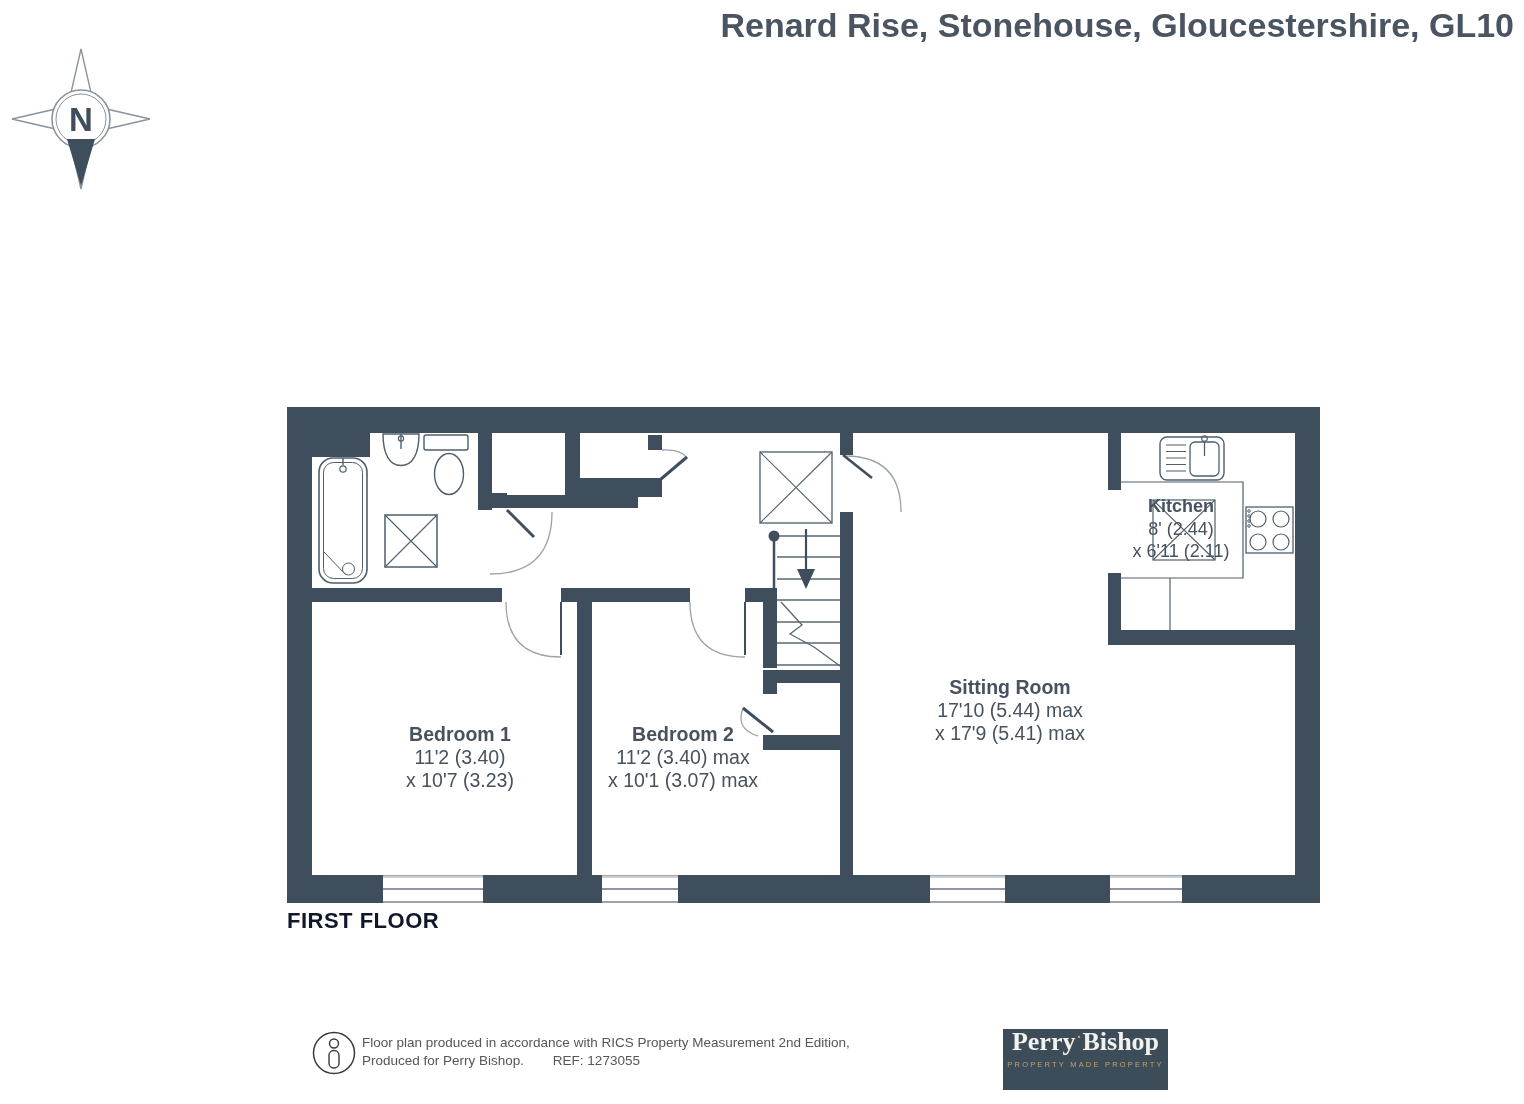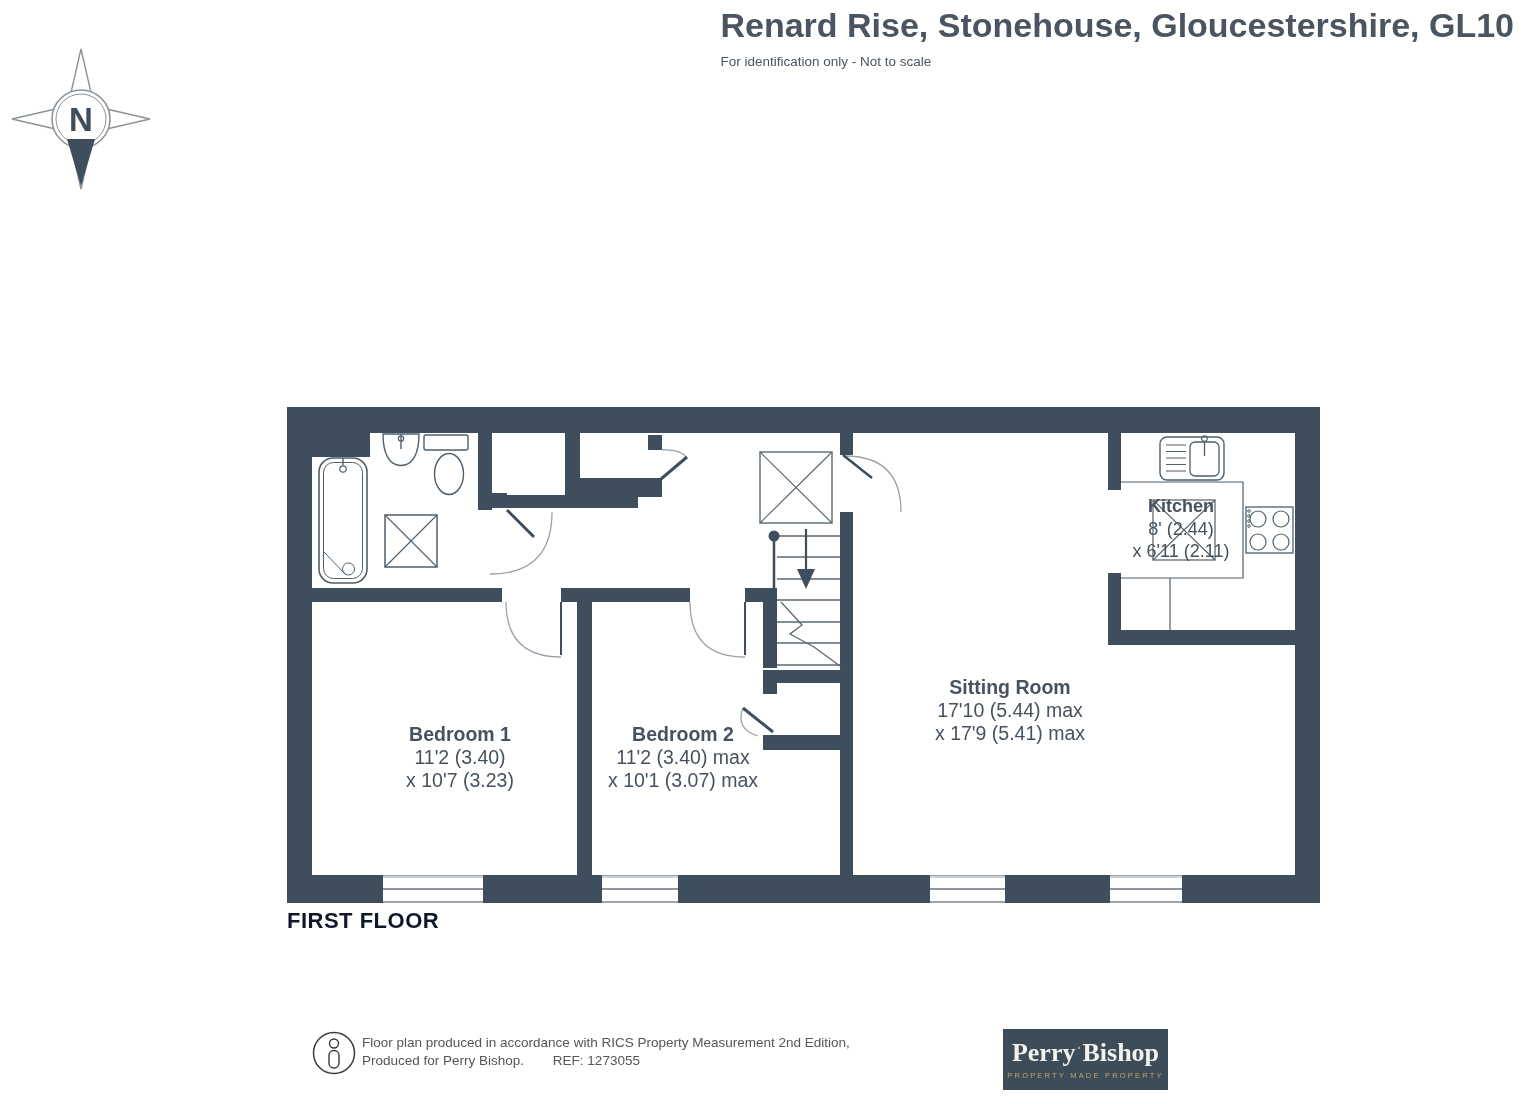--- a/index.html
+++ b/index.html
@@ -16,38 +16,37 @@
   
   #floor-label{left:287px;top:908px;font-size:22px;font-weight:bold;
                letter-spacing:.5px;color:#0f172a;}
 
   
   #footer-text{left:362px;top:1034px;font-size:13.5px;line-height:18px;color:#565656;}
   #footer-text .cp{margin-left:18px;color:#6a6a6a;}
   #footer-text .ref{margin-left:25px;}
 
   #logo{left:1003px;top:1029px;width:165px;height:61px;background:#3d4c59;
-        display:flex;flex-direction:column;align-items:center;justify-content:center;}
+        display:flex;flex-direction:column;align-items:center;justify-content:flex-start;}
   #logo .brand{font-family:"Liberation Serif", serif;font-weight:bold;font-size:26px;
                color:#f4f2ee;line-height:1;}
   #logo .brand .sep{color:#c2a06b;font-size:15px;vertical-align:8px;margin:0 1px;}
   #logo .tagline{font-size:7.5px;color:#c2a06b;letter-spacing:2.2px;margin-top:5px;}
 
   svg text{font-family:"Liberation Sans", sans-serif;}
   .room-name{font-weight:bold;font-size:19.5px;fill:#47525e;}
   .room-dim{font-size:19.5px;fill:#47525e;}
   .room-name-sm{font-weight:bold;font-size:18px;fill:#47525e;}
   .room-dim-sm{font-size:18px;fill:#47525e;}
 </style>
 </head>
 <body>
 
 <div id="header" class="abs">
   <div class="title">Renard Rise, Stonehouse, Gloucestershire, GL10</div>
-  <div class="disclaimer">For identification only - Not to scale</div>
 </div>
 
 <svg class="abs" style="left:6px;top:44px" width="150" height="158" viewBox="0 0 150 158">
   <g fill="#ffffff" stroke="#8b949b" stroke-width="1.4">
     <polygon points="75,5 89,66 61,66"></polygon>
     <polygon points="144,75 83,61 83,89"></polygon>
     <polygon points="6,75 67,61 67,89"></polygon>
     <polygon points="75,145 89,84 61,84"></polygon>
   </g>
   <circle cx="75" cy="75" r="29" fill="#ffffff" stroke="#8b949b" stroke-width="1.6"></circle>

